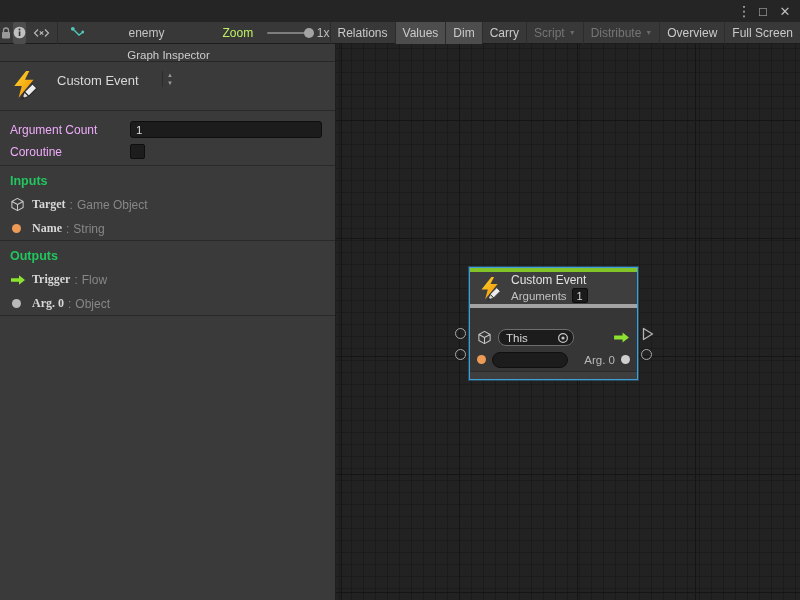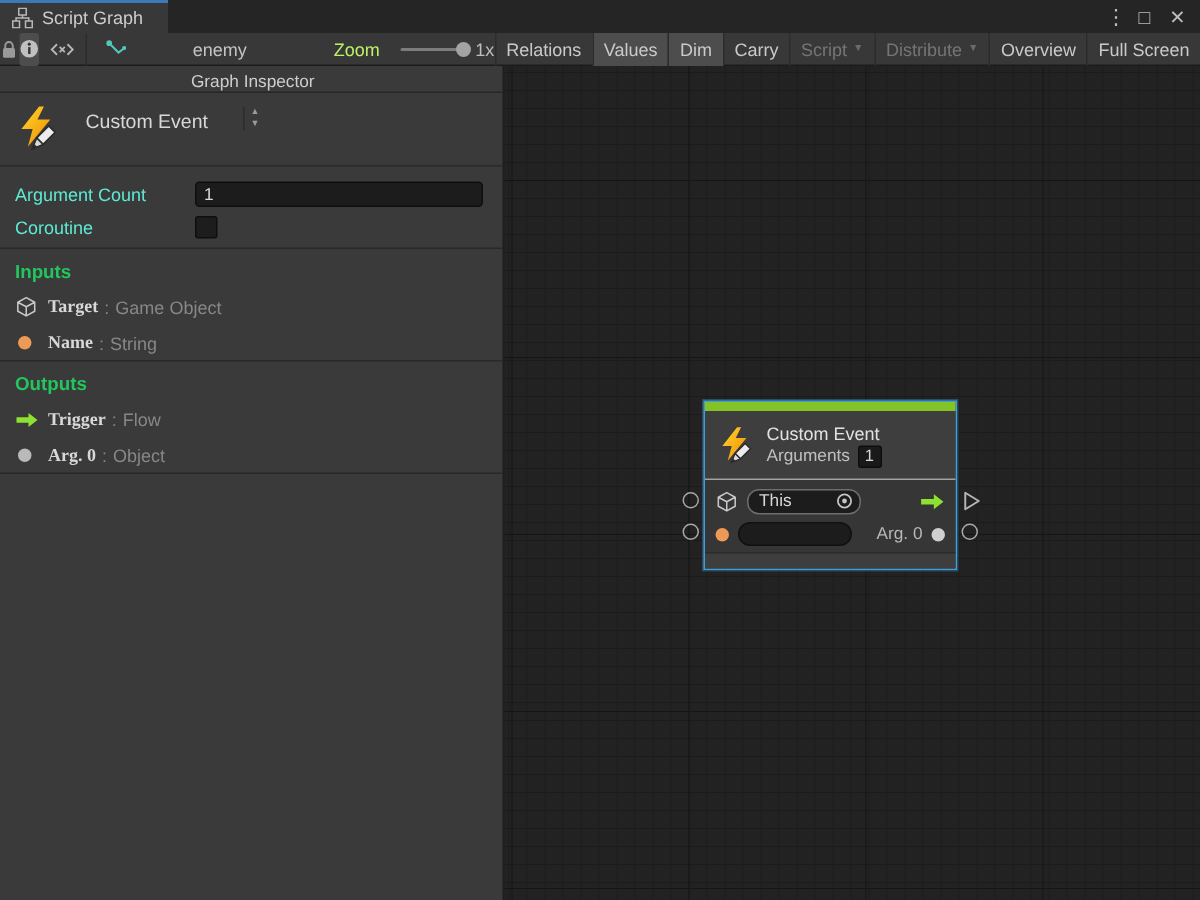--- a/index.html
+++ b/index.html
@@ -43,21 +43,21 @@
   .insp-header-title{ flex:1; }
   .spinner{ display:flex; flex-direction:column; border-left:1px solid #2c2c2c; margin-left:2px; }
   .spinner span{ font-size:6px; line-height:8px; color:#9a9a9a; padding:0 4px; text-align:center; }
 
   .insp-block{ border-bottom:1px solid #292929; padding:0 10px; }
   .event-head{ height:49px; display:flex; align-items:flex-start; padding-top:8px; gap:17px; }
   .event-title{ font-size:13px; color:#d8d8d8; padding-top:3px; }
 
   .fields-block{ height:55px; padding-top:9px; }
   .field-row{ display:flex; align-items:center; height:19px; }
-  .field-label{ width:120px; color:#5eead4; }
+  .field-label{ width:120px; color:#f0abfc; }
   .text-field{ width:192px; height:17px; background:#1c1c1c; border:1px solid #0e0e0e; border-radius:3px; color:#dcdcdc; font-family:"Liberation Sans",sans-serif; font-size:11.5px; padding:0 5px; outline:none; }
   .checkbox{ width:15px; height:15px; background:#1d1d1d; border:1px solid #0e0e0e; border-radius:2px; }
 
   .ports-block{ height:75px; padding-top:8px; }
   .ports-header{ font-size:12.5px; color:#22c55e;font-weight:bold; }
   .port-row{ display:flex; align-items:center; margin-top:9px; }
   .port-row .picon{ width:22px; display:flex; justify-content:flex-start; align-items:center; }
   .pname{ font-weight:bold; color:#d8d8d8;font-family:Liberation Serif, serif; }
   .psep{ color:#878787; margin:0 4px; }
   .ptype{ color:#878787; }
@@ -79,21 +79,21 @@
 
   .node{ position:absolute; left:133px; top:223px; width:169px; height:113px;
     border:1px solid #3E9FD8; box-shadow:0 0 0 1px rgba(62,159,216,.35);
     background:#363636; display:flex; flex-direction:column; }
   .node-accent{ height:6px; background:#82C327; }
   .node-header{ height:45px; background:#3e3e3e; display:flex; align-items:center; gap:8px; padding:0 8px; }
   .node-titles{ display:flex; flex-direction:column; gap:1px; }
   .node-title{ font-size:12px; color:#e2e2e2; }
   .node-args{ display:flex; align-items:center; gap:5px; font-size:11.5px; color:#c0c0c0; }
   .args-box{ min-width:16px; height:15px; background:#1a1a1a; border:1px solid #0e0e0e; border-radius:2px; color:#d8d8d8; font-size:11px; display:flex; align-items:center; justify-content:center; padding:0 3px; }
-  .node-body{ flex:1; background:#363636; border-top:1px solid #a3a3a3; padding:3px 7px 0 7px; }
+  .node-body{ flex:1; background:#363636; border-top:4px solid #a3a3a3; padding:19px 7px 0 7px; }
   .node-row{ display:flex; align-items:center; height:22px; gap:6px; }
   .node-select{ width:76px; height:17px; background:#1c1c1c; border:1px solid #6e6e6e; border-radius:8px; display:flex; align-items:center; padding:0 4px 0 7px; color:#d8d8d8; font-size:11.5px; }
   .node-select .sel-text{ flex:1; }
   .node-input{ width:76px; height:16px; background:#1c1c1c; border:1px solid #101010; border-radius:8px; }
   .flow-arrow{ margin-left:auto; }
   .arg-label{ margin-left:auto; font-size:11.5px; color:#b8b8b8; }
   .node-dot{ width:9px; height:9px; border-radius:50%; }
   .node-dot.orange{ background:#ED9A57; }
   .node-dot.gray{ background:#cfcfcf; }
   .node-footer{ height:11px; background:#3e3e3e; border-top:1px solid #2b2b2b; }
@@ -119,29 +119,20 @@
     <symbol id="sym-cube" viewBox="0 0 16 16">
       <path d="M8 1.5 L14 4.8 V11.2 L8 14.5 L2 11.2 V4.8 Z M2 4.8 L8 8 L14 4.8 M8 8 V14.5" fill="none" stroke="#c8c8c8" stroke-width="1.1" stroke-linejoin="round"></path>
     </symbol>
     <symbol id="sym-arrow" viewBox="0 0 16 12">
       <path d="M1 4.2 h8 V1.3 L15 6 L9 10.7 V7.8 H1 Z" fill="#8DE130"></path>
     </symbol>
   </defs>
 </svg>
 
 <div class="titlebar">
-  <div class="tab">
-    <svg width="14" height="14" viewBox="0 0 14 14">
-      <rect x="4.5" y="0.5" width="5" height="4.5" fill="none" stroke="#b8b8b8"></rect>
-      <rect x="0.5" y="9" width="4.5" height="4.5" fill="none" stroke="#b8b8b8"></rect>
-      <rect x="9" y="9" width="4.5" height="4.5" fill="none" stroke="#b8b8b8"></rect>
-      <path d="M7 5 V7 M2.7 9 V7 H11.2 V9" fill="none" stroke="#b8b8b8"></path>
-    </svg>
-    <span>Script Graph</span>
-  </div>
   <div class="win-controls">
     <span class="win-btn menu">⋮</span>
     <span class="win-btn">□</span>
     <span class="win-btn">✕</span>
   </div>
 </div>
 
 <div class="toolbar">
   <span class="tb-icon" style="width:26px">
     <svg width="12" height="14" viewBox="0 0 12 14">

